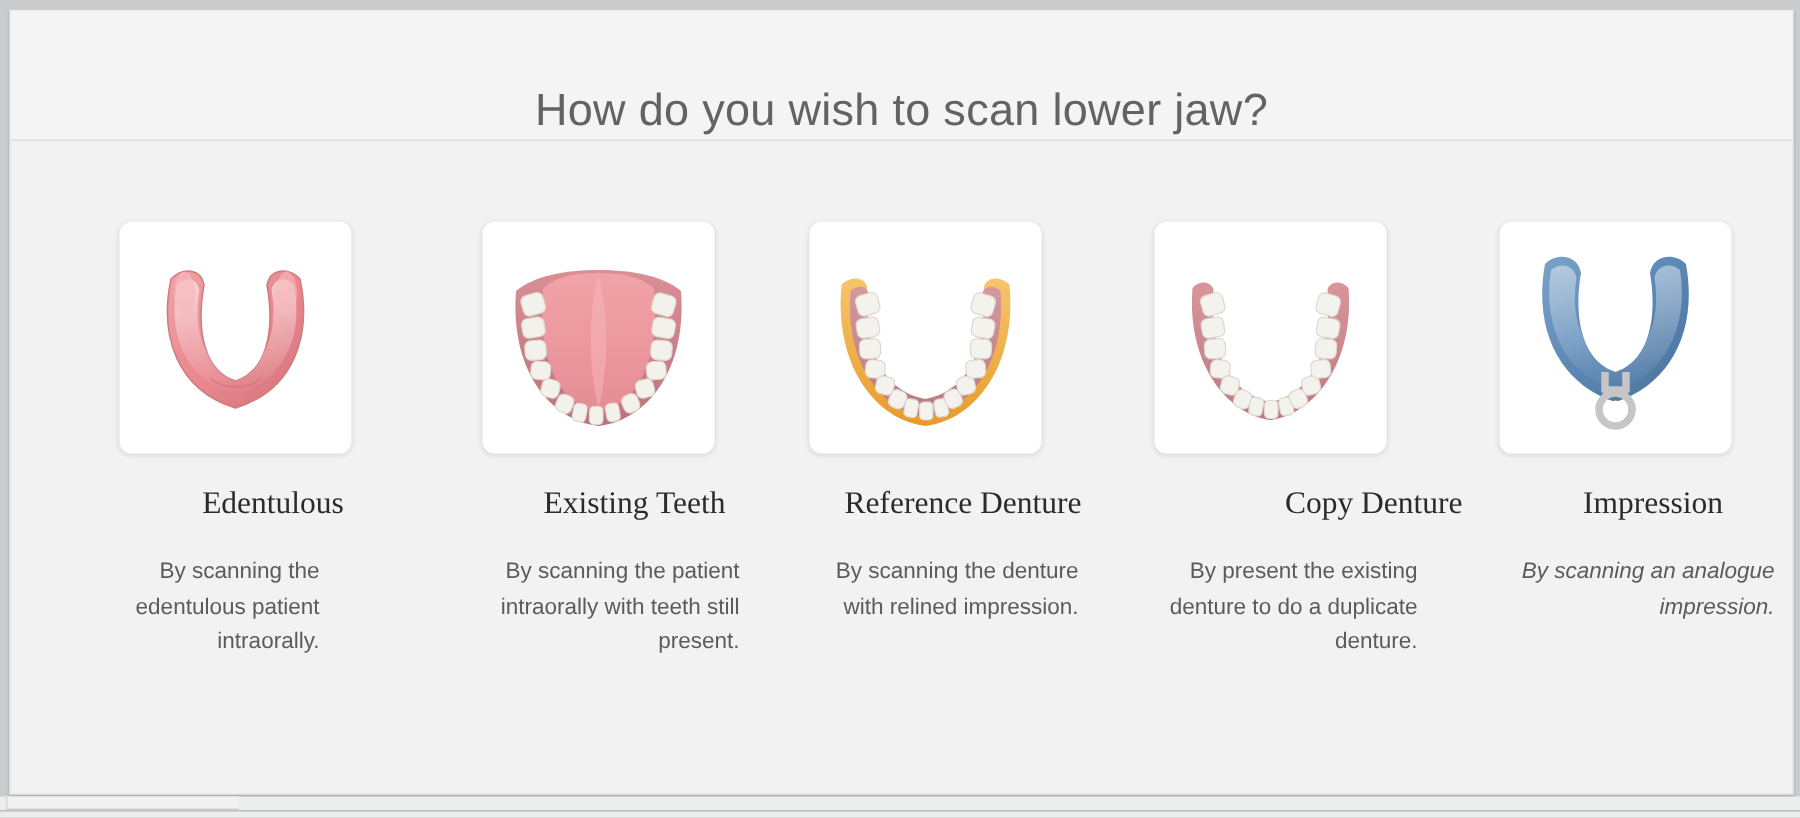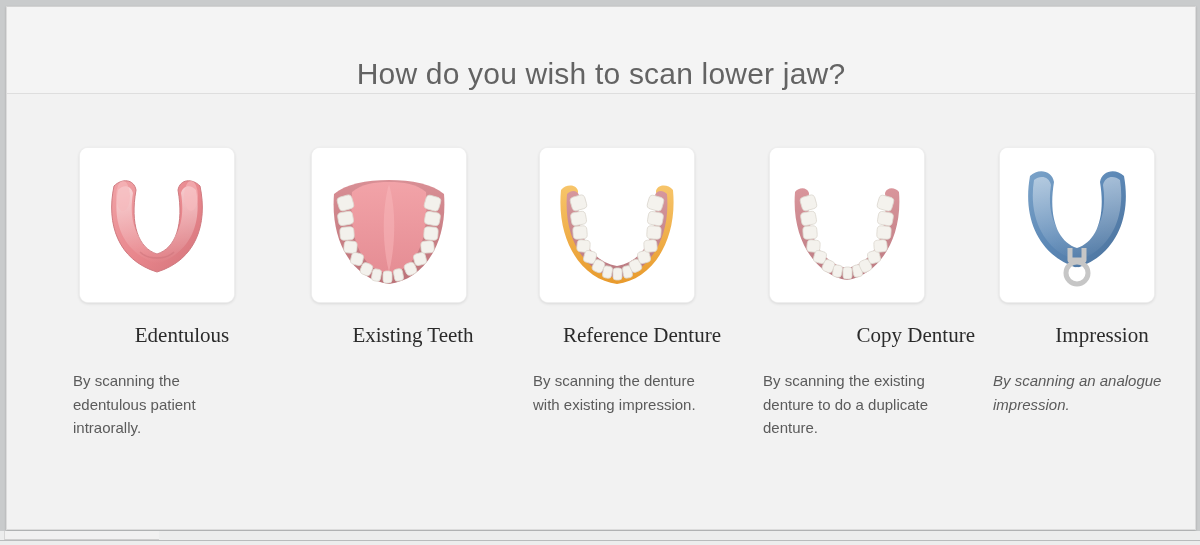--- a/index.html
+++ b/index.html
@@ -67,21 +67,21 @@
     width: 1120px;
     height: 330px;
   }
 
   .option {
     position: absolute;
     top: 0;
     width: 212px;
   }
   .option.o0 { left: 0px; }
-  .option.o1 { left: 230px; }
+  .option.o1 { left: 240px; }
   .option.o2 { left: 460px; }
   .option.o3 { left: 690px; }
   .option.o4 { left: 920px; }
 
   .thumb-card {
     position: relative;
     width: 154px;
     height: 154px;
     margin: 0 auto 0 auto;
     background: #ffffff;
@@ -112,21 +112,21 @@
   .option.o2 .option-title { padding-left: 6px; text-align: center; }
   .option.o3 .option-title { padding-left: 6px; text-align: right; }
   .option.o4 .option-title { padding-left: 6px; }
 
   .option-desc {
     margin-top: 21px;
     font-size: 15px;
     line-height: 23.5px;
     color: #5b5b5b;
     font-family: "Liberation Sans", sans-serif;
-    text-align: left;
+    text-align: right;
     padding-right: 12px;
   }
   .option.o0 .option-desc { width: 140px; }
   .option.o1 .option-desc { width: 180px; }
   .option.o2 .option-desc { width: 186px; }
   .option.o3 .option-desc { width: 182px; }
   .option.o4 .option-desc { width: 190px; font-style: italic; }
 
   .bottom-strip {
     position: absolute;
@@ -231,20 +231,21 @@
               <rect x="93" y="115" width="11" height="12" rx="4" transform="rotate(-22 98 121)"></rect>
               <rect x="102" y="105" width="12" height="12" rx="4" transform="rotate(-14 108 111)"></rect>
               <rect x="109" y="93" width="13" height="12" rx="4" transform="rotate(-4 115 99)"></rect>
               <rect x="112" y="79" width="14" height="13" rx="4" transform="rotate(4 119 85)"></rect>
               <rect x="113" y="64" width="15" height="13" rx="4" transform="rotate(10 120 70)"></rect>
               <rect x="113" y="48" width="15" height="14" rx="4" transform="rotate(16 120 55)"></rect>
             </g>
           </svg>
         </div>
         <div class="option-title">Existing Teeth</div>
+        <div class="option-desc">By scanning the patient intraorally with teeth still present.</div>
       </div>
 
       <div class="option o2">
         <div class="thumb-card">
           <svg width="154" height="154" viewBox="0 0 154 154">
             <defs>
               <linearGradient id="g3o" x1="0" y1="0" x2="0" y2="1">
                 <stop offset="0%" stop-color="#f7c56a"></stop>
                 <stop offset="100%" stop-color="#e89a2c"></stop>
               </linearGradient>
@@ -273,21 +274,21 @@
               <rect x="90" y="112" width="11" height="12" rx="4" transform="rotate(-24 95 118)"></rect>
               <rect x="98" y="103" width="12" height="12" rx="4" transform="rotate(-15 104 109)"></rect>
               <rect x="104" y="92" width="13" height="12" rx="4" transform="rotate(-5 110 98)"></rect>
               <rect x="107" y="78" width="14" height="13" rx="4" transform="rotate(4 114 84)"></rect>
               <rect x="108" y="64" width="15" height="13" rx="4" transform="rotate(10 115 70)"></rect>
               <rect x="108" y="48" width="15" height="14" rx="4" transform="rotate(16 115 55)"></rect>
             </g>
           </svg>
         </div>
         <div class="option-title">Reference Denture</div>
-        <div class="option-desc">By scanning the denture with existing impression.</div>
+        <div class="option-desc">By scanning the denture with relined impression.</div>
       </div>
 
       <div class="option o3">
         <div class="thumb-card">
           <svg width="154" height="154" viewBox="0 0 154 154">
             <defs>
               <linearGradient id="g4gum" x1="0" y1="0" x2="0" y2="1">
                 <stop offset="0%" stop-color="#d9959b"></stop>
                 <stop offset="100%" stop-color="#bb7a81"></stop>
               </linearGradient>
@@ -309,21 +310,21 @@
               <rect x="90" y="112" width="11" height="12" rx="4" transform="rotate(-24 95 118)"></rect>
               <rect x="98" y="103" width="12" height="12" rx="4" transform="rotate(-15 104 109)"></rect>
               <rect x="104" y="92" width="13" height="12" rx="4" transform="rotate(-5 110 98)"></rect>
               <rect x="107" y="78" width="14" height="13" rx="4" transform="rotate(4 114 84)"></rect>
               <rect x="108" y="64" width="15" height="13" rx="4" transform="rotate(10 115 70)"></rect>
               <rect x="108" y="48" width="15" height="14" rx="4" transform="rotate(16 115 55)"></rect>
             </g>
           </svg>
         </div>
         <div class="option-title">Copy Denture</div>
-        <div class="option-desc">By scanning the existing denture to do a duplicate denture.</div>
+        <div class="option-desc">By present the existing denture to do a duplicate denture.</div>
       </div>
 
       <div class="option o4">
         <div class="thumb-card">
           <svg width="154" height="154" viewBox="0 0 154 154">
             <defs>
               <linearGradient id="g5b" x1="0" y1="0" x2="1" y2="1">
                 <stop offset="0%" stop-color="#7ba3c9"></stop>
                 <stop offset="50%" stop-color="#5b87b5"></stop>
                 <stop offset="100%" stop-color="#4a7099"></stop>

